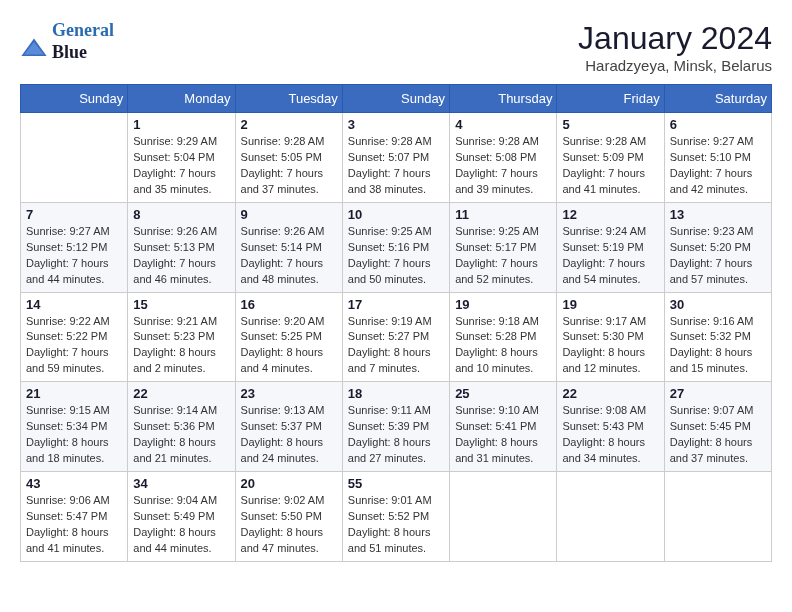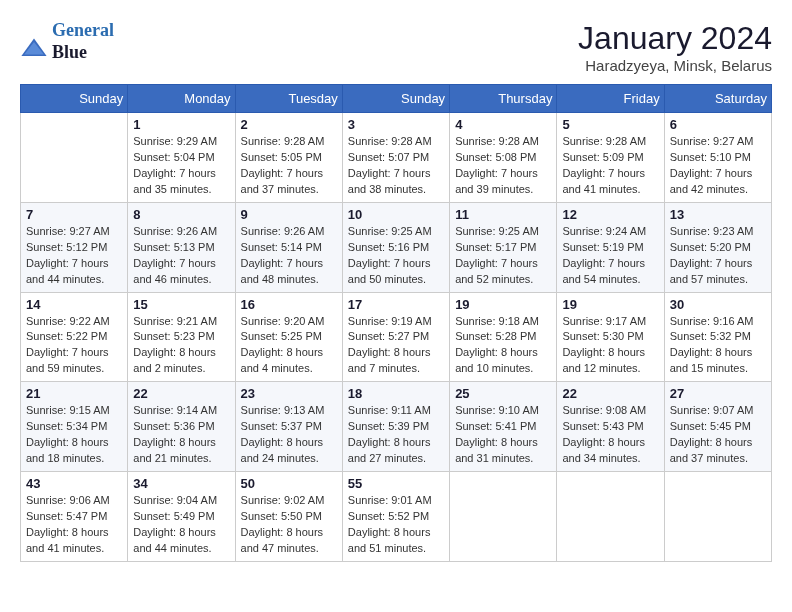--- a/index.html
+++ b/index.html
@@ -244,21 +244,21 @@
       <tr>
         <td>
           <div class="day-num">43</div>
           <div class="day-info">Sunrise: 9:06 AM<br>Sunset: 5:47 PM<br>Daylight: 8 hours and 41 minutes.</div>
         </td>
         <td>
           <div class="day-num">34</div>
           <div class="day-info">Sunrise: 9:04 AM<br>Sunset: 5:49 PM<br>Daylight: 8 hours and 44 minutes.</div>
         </td>
         <td>
-          <div class="day-num">50</div>
+          <div class="day-num">20</div>
           <div class="day-info">Sunrise: 9:02 AM<br>Sunset: 5:50 PM<br>Daylight: 8 hours and 47 minutes.</div>
         </td>
         <td>
           <div class="day-num">55</div>
           <div class="day-info">Sunrise: 9:01 AM<br>Sunset: 5:52 PM<br>Daylight: 8 hours and 51 minutes.</div>
         </td>
         <td class="empty-cell"></td>
         <td class="empty-cell"></td>
         <td class="empty-cell"></td>
       </tr>

